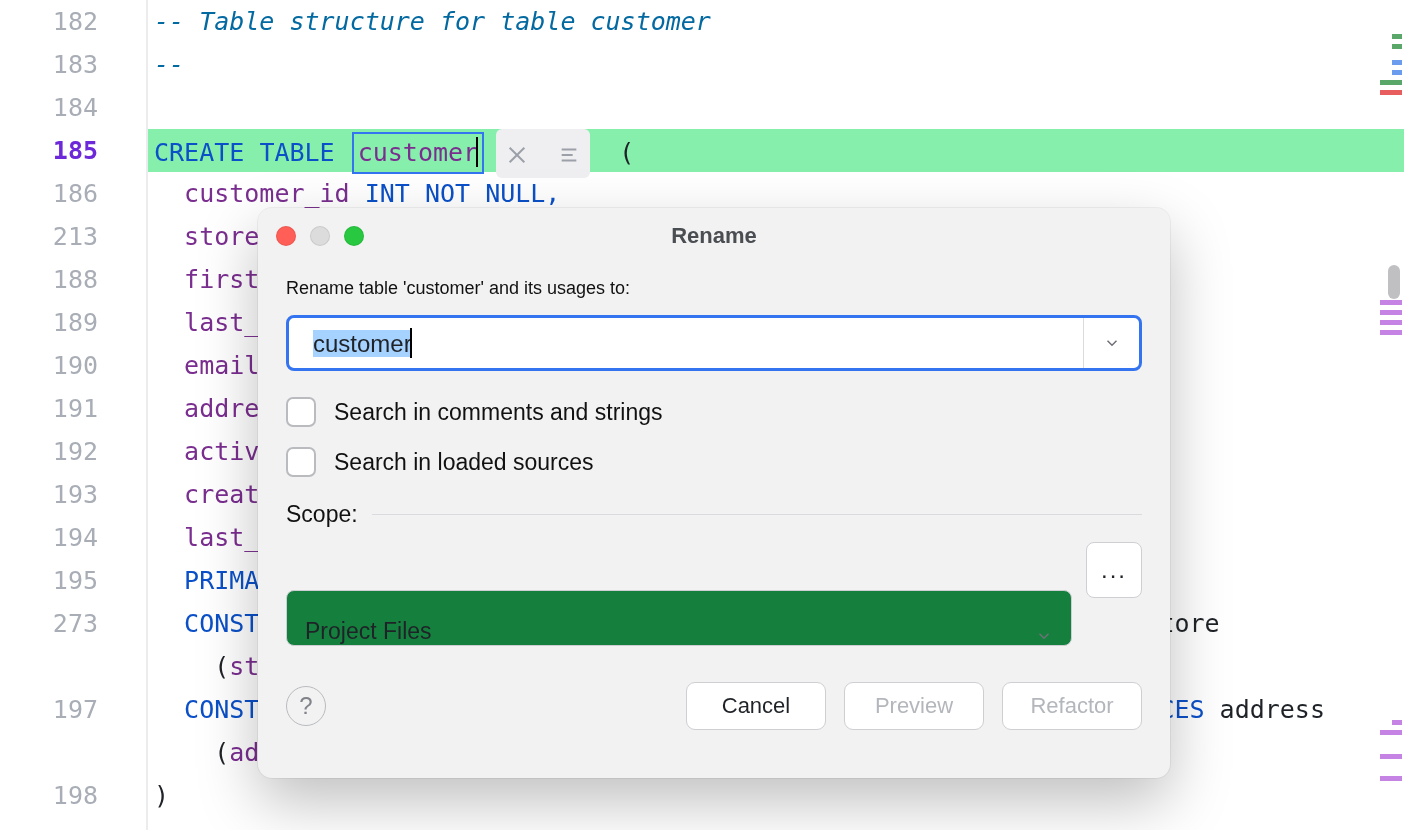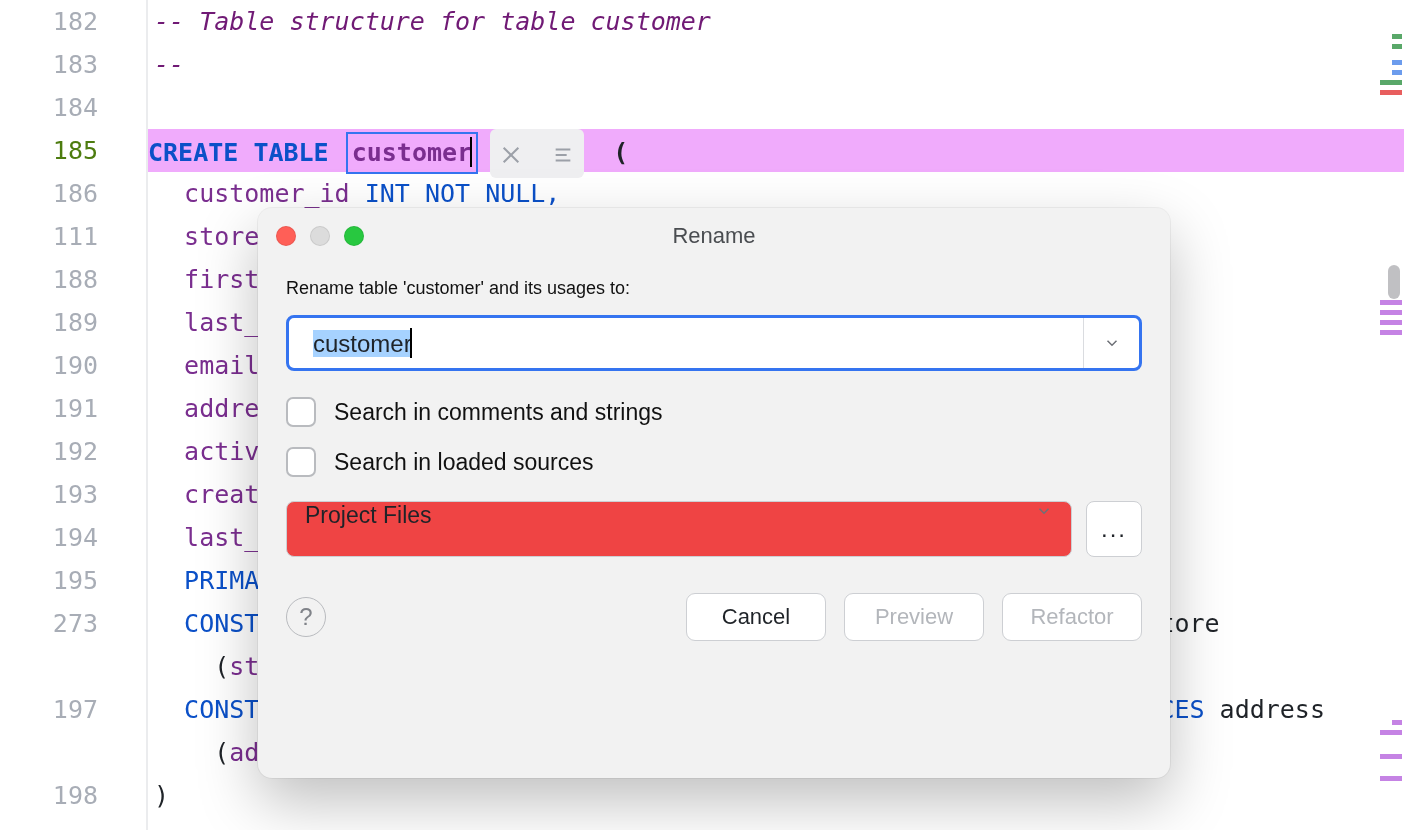--- a/index.html
+++ b/index.html
@@ -33,29 +33,28 @@
   }
   .code {
     flex: 1;
     white-space: pre;
     padding-left: 6px;
     color: #1F2328;
     position: relative;
   }
   .code .row { height: 43px; padding-left: 0; }
   .code .row.current {
-    background: #f0abfc;
+    background: #86efac;
     margin-left: -6px;
-    padding-left: 0;
-    font-weight: bold;
+    padding-left: 6px;
   }
   .gutter .ln { height: 43px; }
-  .gutter .ln.current { color: #4d7c0f; font-weight: 400; }
-
-  .c-comment { color: #701a75; font-style: italic; }
+  .gutter .ln.current { color: #6d28d9; font-weight: 700; }
+
+  .c-comment { color: #0369a1; font-style: italic; }
   .c-kw      { color: #0b50c8; }
   .c-ident   { color: #7A2E8F; }
   .c-punct   { color: #1F2328; }
 
   .sel-box {
     display: inline-block;
     border: 2px solid #3574F0;
     padding: 0 4px;
     margin: 0 2px;
     line-height: 38px;
@@ -126,21 +125,21 @@
     left: 18px; top: 18px;
     display: flex; gap: 14px;
   }
   .tl {
     width: 20px; height: 20px; border-radius: 50%;
   }
   .tl.red { background: #FF5F57; border: 1px solid rgba(0,0,0,0.08); }
   .tl.gray { background: #DCDCDC; border: 1px solid rgba(0,0,0,0.08); }
   .tl.green { background: #28C840; border: 1px solid rgba(0,0,0,0.08); }
   .title {
-    font-weight: 400;
+    font-weight: 700;
     color: #4A4D51;
     line-height: 56px;
     font-size: 22px;
   }
   .body {
     padding: 14px 28px 0 28px;
   }
   .prompt { font-size: 18px; color: #111; margin-bottom: 16px; }
 
   .combo {
@@ -205,29 +204,30 @@
     background: #D9DBDE;
   }
 
   .scope-row {
     display: flex;
     gap: 14px;
     margin-bottom: 36px;
   }
   .select {
     flex: 1;
-    background: #ef4444;
+    background: #15803d;
     border: 1px solid #CDCFD3;
     border-radius: 8px;
     height: 56px;
     display: flex;
-    align-items: flex-start;
+    align-items: flex-end;
     padding: 0 18px;
     font-size: 23px;
     justify-content: space-between;
+    margin-top: 48px;
   }
   .dots-btn {
     width: 56px; height: 56px;
     background: #fff;
     border: 1px solid #CDCFD3;
     border-radius: 8px;
     display: flex;
     align-items: center;
     justify-content: center;
     font-size: 24px;
@@ -269,21 +269,21 @@
 </head>
 <body>
 
 <div class="editor">
   <div class="gutter" id="gutter">
       <div class="ln">182</div>
       <div class="ln">183</div>
       <div class="ln">184</div>
       <div class="ln current">185</div>
       <div class="ln">186</div>
-      <div class="ln">111</div>
+      <div class="ln">213</div>
       <div class="ln">188</div>
       <div class="ln">189</div>
       <div class="ln">190</div>
       <div class="ln">191</div>
       <div class="ln">192</div>
       <div class="ln">193</div>
       <div class="ln">194</div>
       <div class="ln">195</div>
       <div class="ln">273</div>
       <div class="ln"></div>
@@ -348,20 +348,23 @@
         <span class="cb"></span>
         <span>Search in comments and strings</span>
       </label>
       <span></span>
       <label class="chk">
         <span class="cb"></span>
         <span>Search in loaded sources</span>
       </label>
     </div>
 
+    <div class="section-label">
+      <span>Scope:</span>
+    </div>
 
     <div class="scope-row">
       <div class="select">
         <span>Project Files</span>
         <svg width="18" height="18" viewBox="0 0 24 24" fill="none" stroke="#6E7177" stroke-width="2">
             <polyline points="6 9 12 15 18 9"></polyline>
           </svg>
       </div>
       <div class="dots-btn">
         <span>...</span>

